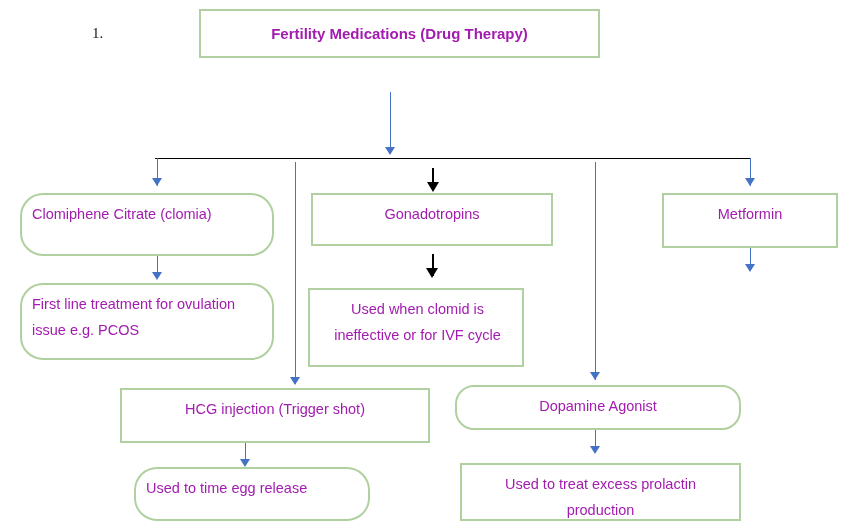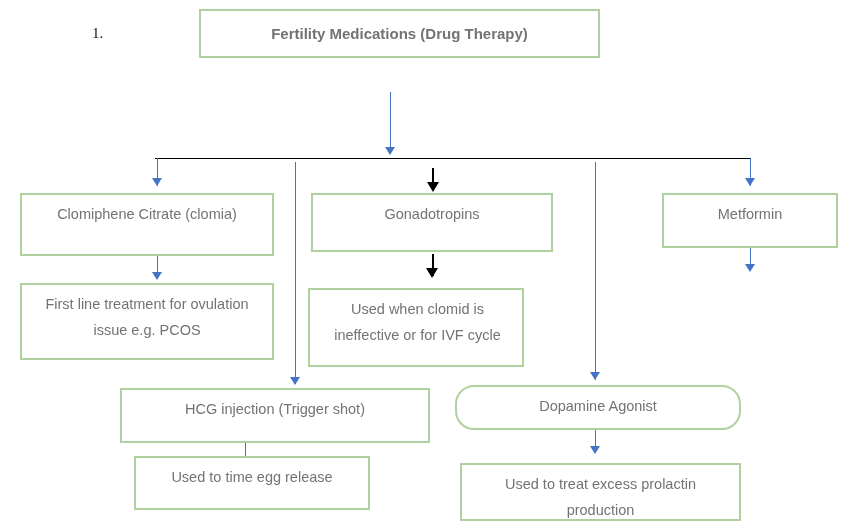--- a/index.html
+++ b/index.html
@@ -17,36 +17,37 @@
     width: 867px;
     height: 529px;
     background: #ffffff;
     overflow: hidden;
   }
   .node {
     position: absolute;
     box-sizing: border-box;
     border: 2px solid #b1d0a0;
     background: #ffffff;
-    color: #737373;
+    color: #a21caf;
     font-size: 14.5px;
     line-height: 26px;
     padding: 6px 10px 0 10px;
   }
   .node.title {
     font-weight: bold;
     font-size: 15px;
     text-align: center;
     padding-top: 10px;
   }
   .node.center {
     text-align: center;
   }
   .node.left {
-    text-align: center;
+    text-align: left;
+    border-radius: 23px;
   }
   .list-number {
     position: absolute;
     font-size: 15px;
     line-height: 18px;
     color: #151515;
     font-family: "Liberation Serif", serif;
   }
   
   .vline {
@@ -115,21 +116,21 @@
     <span class="node-text">Clomiphene Citrate (clomia)</span>
   </div>
 
   <div class="vline" style="left:157px; top:256px; height:22px;"></div>
   <div class="arrowhead" style="left:152px; top:272px;"></div>
 
   <div class="node left" style="left:20px; top:283px; width:254px; height:77px;">
     <span class="node-text">First line treatment for ovulation issue e.g. PCOS</span>
   </div>
 
-  <div class="node center" style="left:311px; top:193px; width:242px; height:59px;">
+  <div class="node center" style="left:311px; top:193px; width:242px; height:53px;">
     <span class="node-text">Gonadotropins</span>
   </div>
 
   <div class="vline black" style="left:432px; top:254px; height:22px;"></div>
   <div class="arrowhead black" style="left:426px; top:268px;"></div>
 
   <div class="node center" style="left:308px; top:288px; width:216px; height:79px;padding-left:13px;">
     <span class="node-text">Used when clomid is ineffective or for IVF cycle</span>
   </div>
 
@@ -141,21 +142,21 @@
   <div class="arrowhead" style="left:745px; top:264px;"></div>
 
 
   <div class="node center" style="left:120px; top:388px; width:310px; height:55px;">
     <span class="node-text">HCG injection (Trigger shot)</span>
   </div>
 
   <div class="vline" style="left:245px; top:443px; height:22px;"></div>
   <div class="arrowhead" style="left:240px; top:459px;"></div>
 
-  <div class="node left" style="left:134px; top:456px; width:236px; height:54px;">
+  <div class="node left" style="left:134px; top:467px; width:236px; height:54px;">
     <span class="node-text">Used to time egg release</span>
   </div>
 
   <div class="node center" style="left:455px; top:385px; width:286px; height:45px;border-radius:19px;">
     <span class="node-text">Dopamine Agonist</span>
   </div>
 
   <div class="vline" style="left:595px; top:430px; height:22px;"></div>
   <div class="arrowhead" style="left:590px; top:446px;"></div>
 

